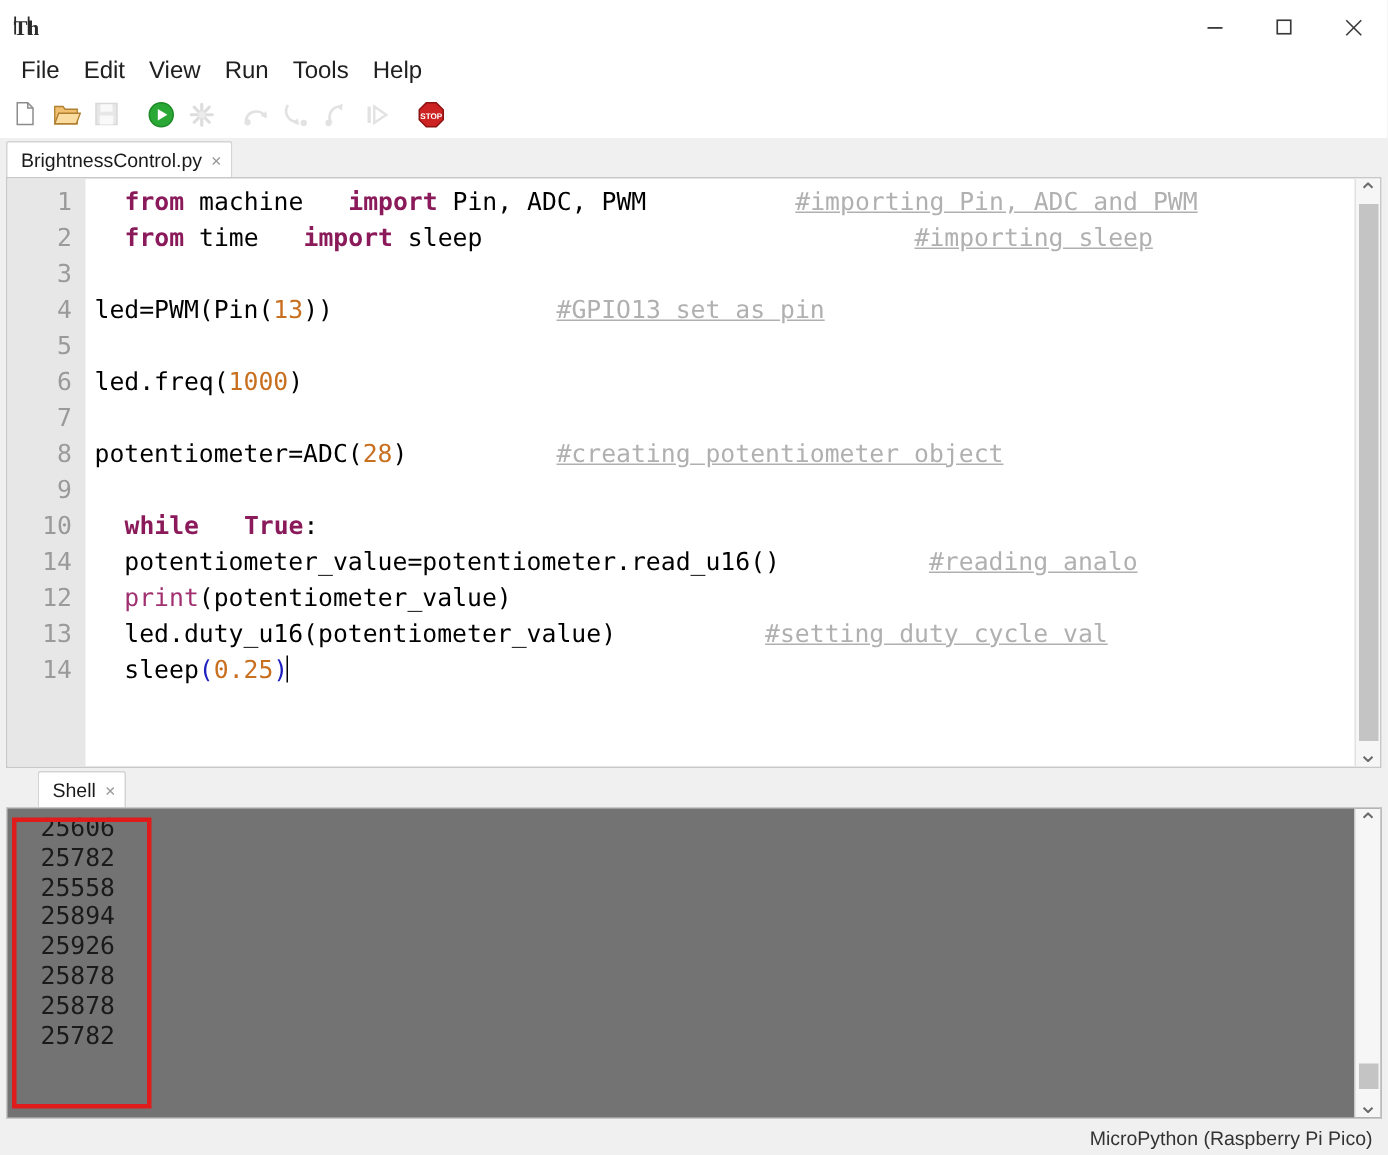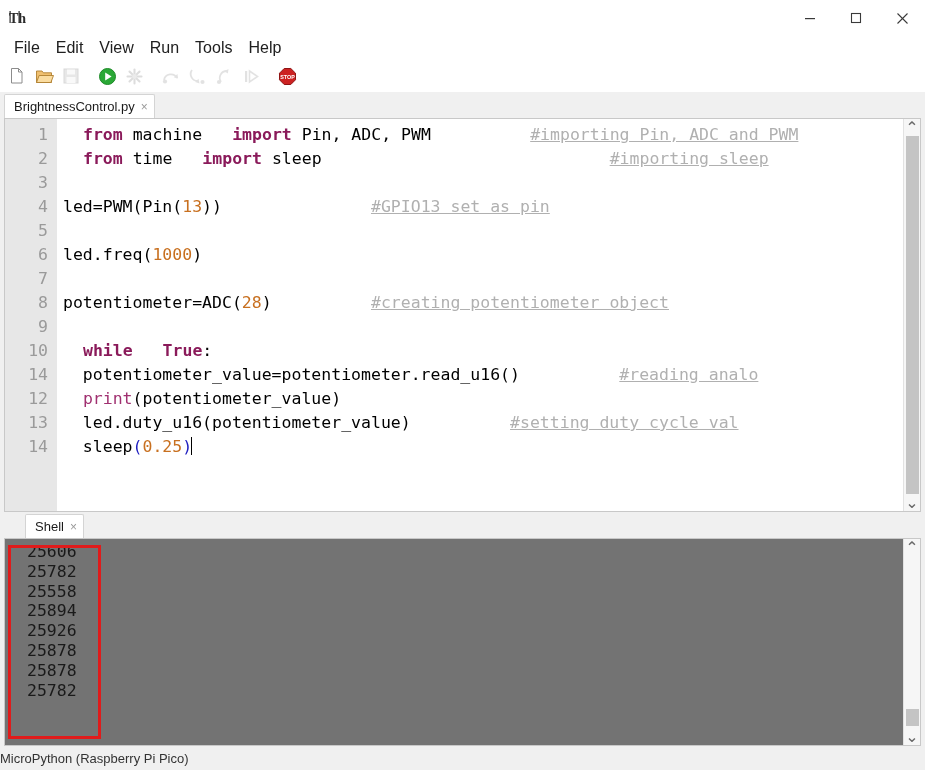--- a/index.html
+++ b/index.html
@@ -212,20 +212,21 @@
     z-index: 20;
   }
 
   
   .statusbar {
     height: 24px;
     flex: 0 0 24px;
     background: #f0f0f0;
     display: flex;
     align-items: center;
+    justify-content: flex-end;
     padding-right: 10px;
   }
   .status-text {
     font-size: 13px;
     color: #333333;
     white-space: nowrap;
   }
 </style>
 </head>
 <body>

